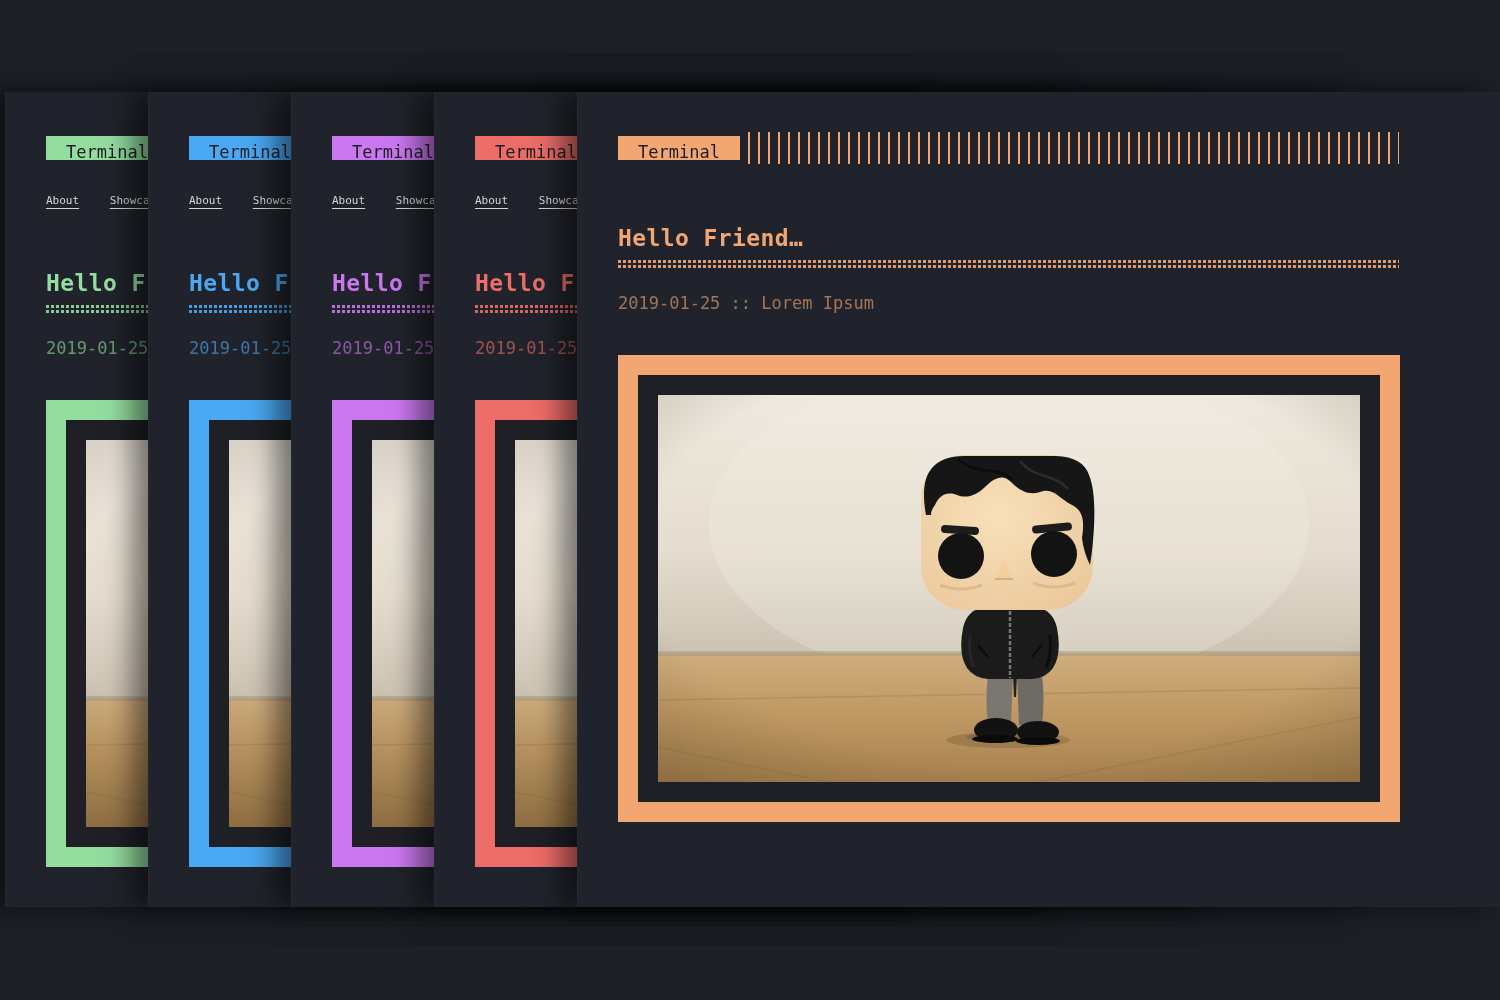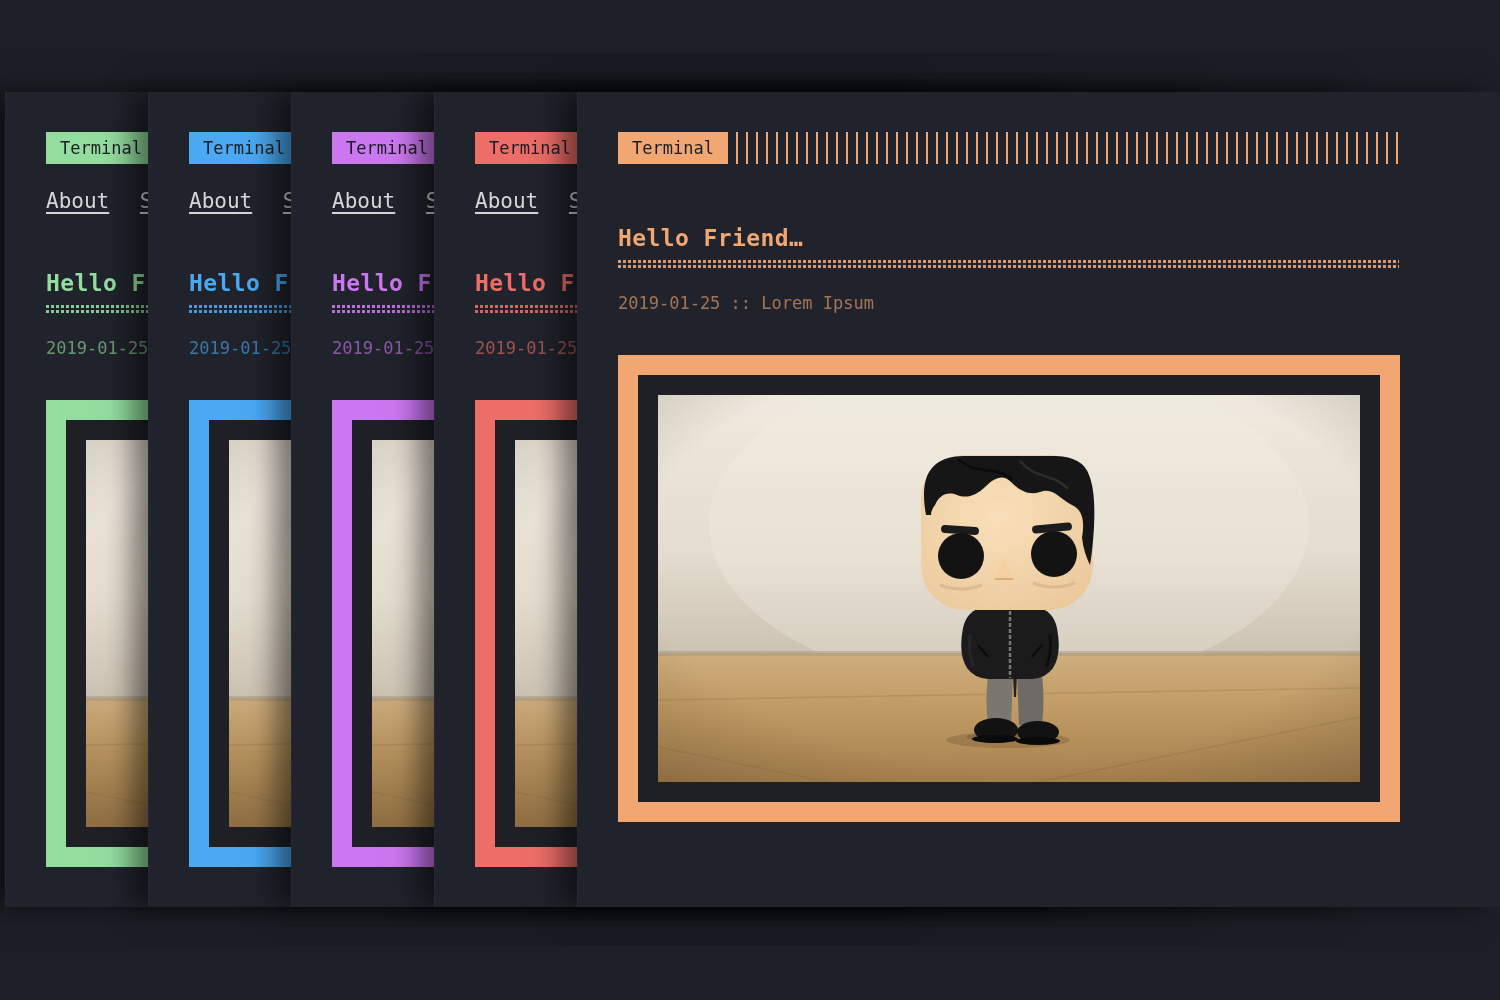--- a/index.html
+++ b/index.html
@@ -28,36 +28,36 @@
   .panel:nth-child(4){ left:434px; z-index:4; }
   .panel:nth-child(5){ left:577px; z-index:5; }
 
   .hdr { display:flex; align-items:center; height:32px; }
   .badge {
     display:inline-block;
     background:var(--accent);
     color:#1c1e24;
     font-size:17px;
     line-height:32px;
-    height:32px;
-    padding:0 14px;
+    height:24px;
+    padding:0 20px;
     white-space:nowrap;
     text-decoration:none;
     cursor:pointer;
   }
   .bars {
     flex:1 1 auto;
     height:32px;
     margin-left:8px;
     background-image:repeating-linear-gradient(90deg, var(--accent) 0 2px, transparent 2px 10px);
   }
   .nav { margin-top:25px; height:20px; white-space:nowrap; }
   .nav a {
     color:#d6d6d6;
-    font-size:21px;
+    font-size:11px;
     text-decoration:underline;
     text-underline-offset:4px;
     margin-right:21px;
     cursor:pointer;
   }
   h1.title {
     margin-top:60px;
     color:var(--accent);
     font-size:23px;
     letter-spacing:.4px;

